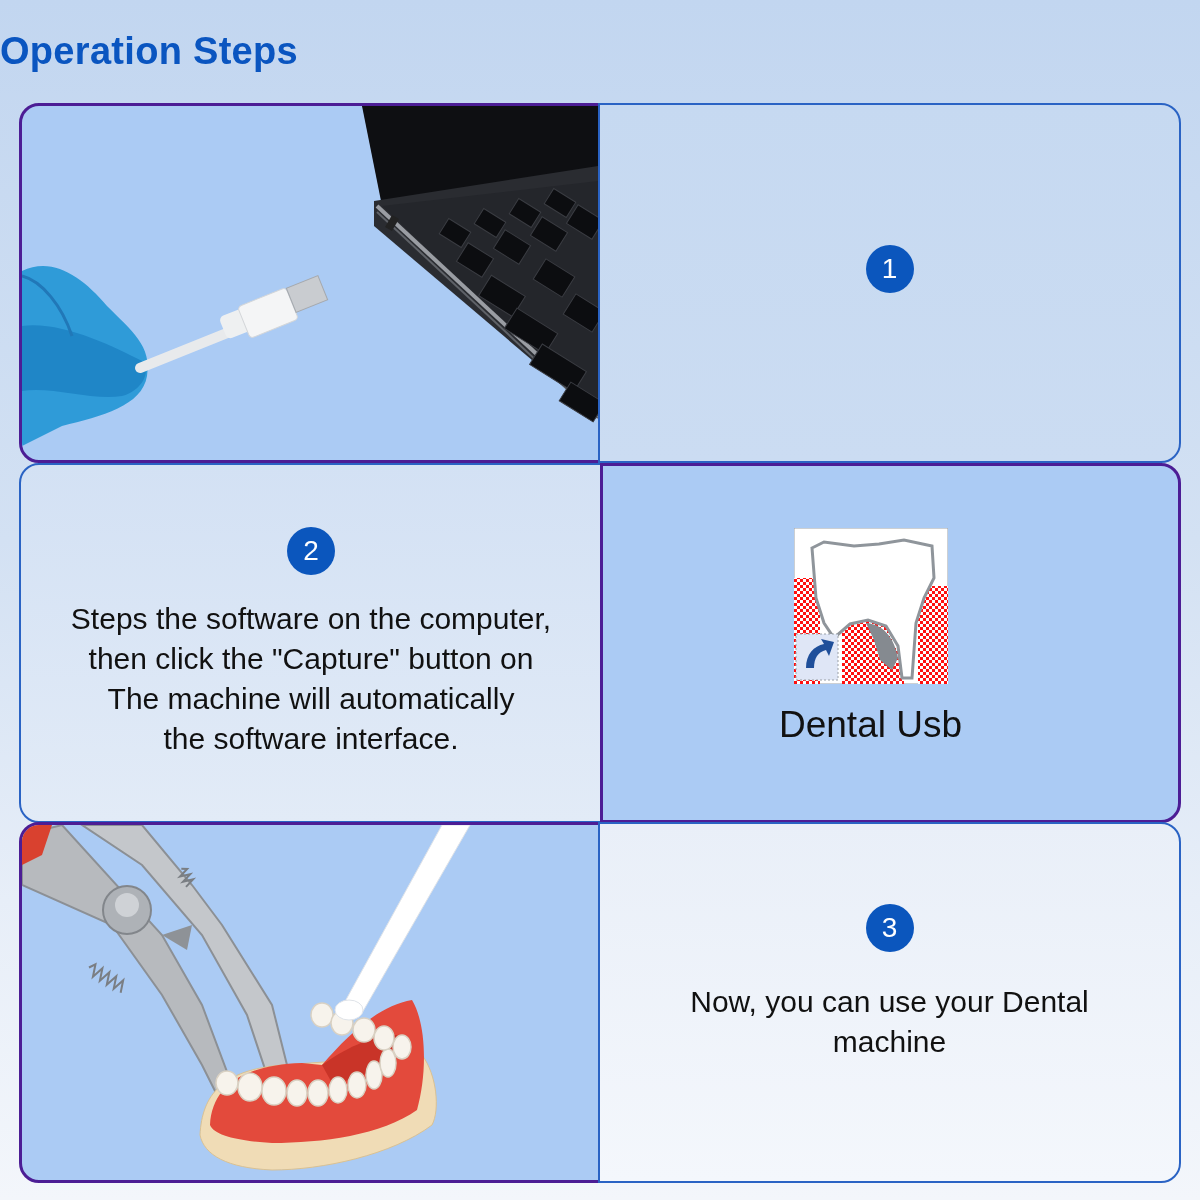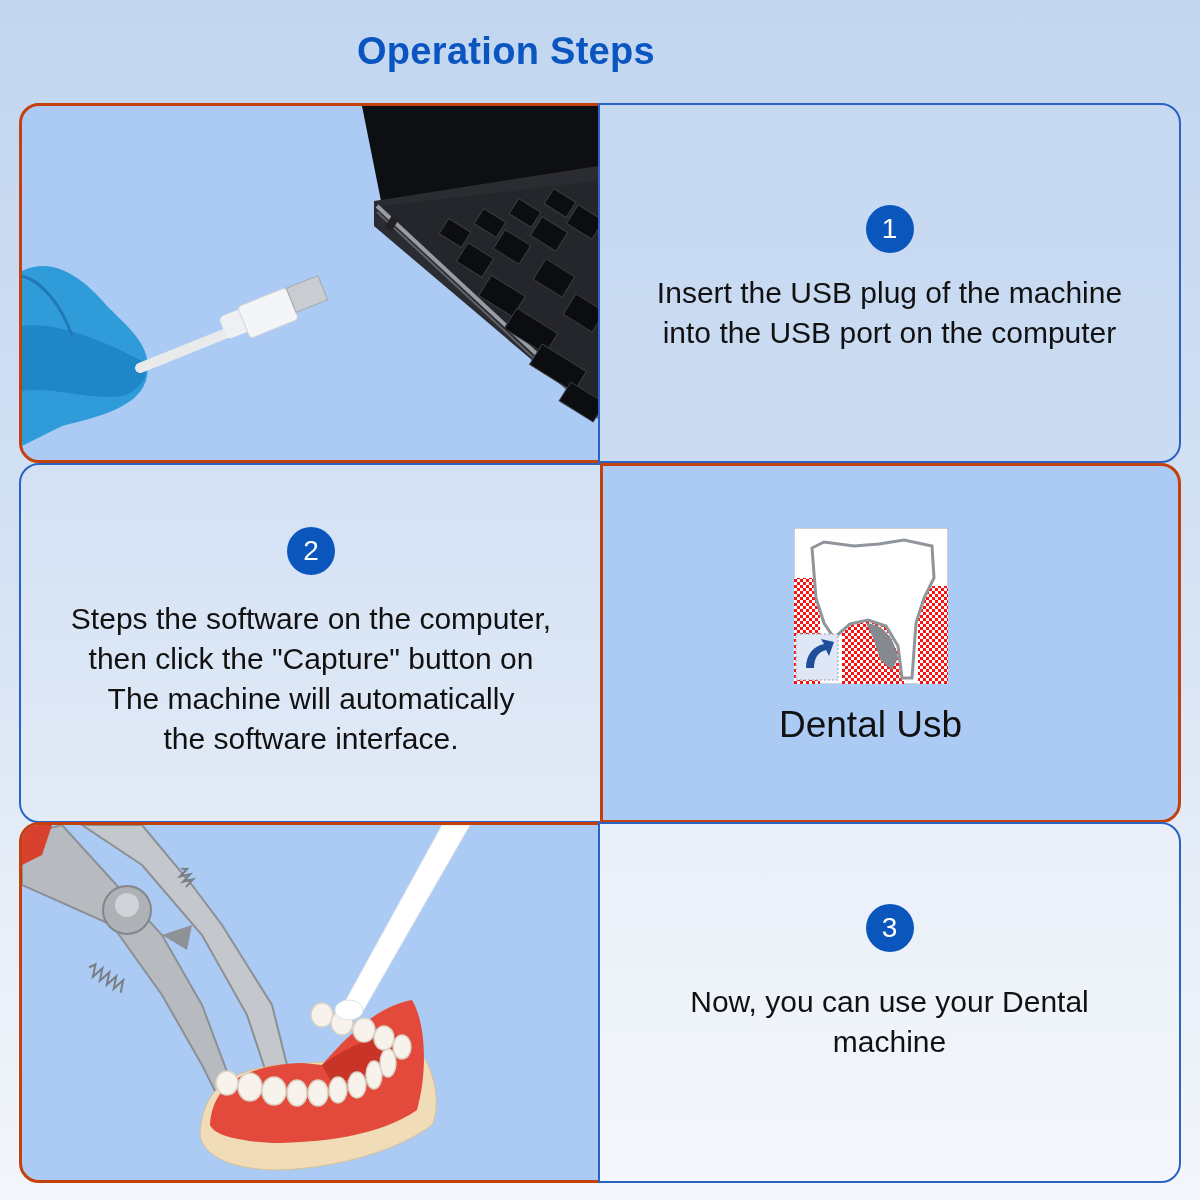--- a/index.html
+++ b/index.html
@@ -5,29 +5,29 @@
   * { box-sizing: border-box; margin: 0; padding: 0; }
   html, body { width: 1200px; height: 1200px; overflow: hidden; }
   body {
     font-family: "Liberation Sans", "DejaVu Sans", sans-serif;
     background: linear-gradient(180deg, #c2d6f0 0%, #d3e1f3 45%, #e7eef8 75%, #f3f6fb 100%);
     position: relative;
     color: #111;
   }
   .title {
     position: absolute; left: 0; top: 30px; width: 1012px;
-    text-align: center; font-weight: bold; font-size: 38px;
+    font-weight: bold; font-size: 38px;
     color: #0a55c0; letter-spacing: 0.3px;
   }
   .cell {
     position: absolute; overflow: hidden;
   }
   .cell.img {
     background: #abcbf4;
-    border: 3px solid #c2410c;
+    border: 3px solid #4c1d95;
   }
   .cell.txt {
     border: 2px solid #2a63c4;
     display: flex; flex-direction: column; align-items: center; justify-content: center;
     text-align: center;
   }
   
   #c1a { left: 19px; top: 103px; width: 582px; height: 360px; border-radius: 20px 0 0 20px; }
   #c1b { left: 598px; top: 103px; width: 583px; height: 360px; border-radius: 0 20px 20px 0;
          background: linear-gradient(180deg, #c6d9f1, #cbdcf2); }
@@ -101,24 +101,20 @@
 
     <rect x="200" y="205" width="30" height="24" rx="5" fill="#eef0f1" transform="rotate(-22 215 217)"></rect>
 
     <rect x="220" y="190" width="52" height="34" rx="4" fill="#f4f5f6" stroke="#d3d6d9" transform="rotate(-22 246 207)"></rect>
     <rect x="268" y="175" width="34" height="26" fill="#c9ccd0" stroke="#a5a9ae" transform="rotate(-22 285 188)"></rect>
   </svg>
 </div>
 
 <div class="cell txt" id="c1b">
   <div class="badge" style="margin-top:-8px">1</div>
-  <div class="step-text">
-    <div>Insert the USB plug of the machine</div>
-    <div>into the USB port on the computer</div>
-  </div>
 </div>
 
 <div class="cell txt" id="c2a">
   <div class="badge" style="margin-bottom:24px">2</div>
   <div class="step-text">
     <div>Steps the software on the computer,</div>
     <div>then click the "Capture" button on</div>
     <div>The machine will automatically</div>
     <div>the software interface.</div>
   </div>

